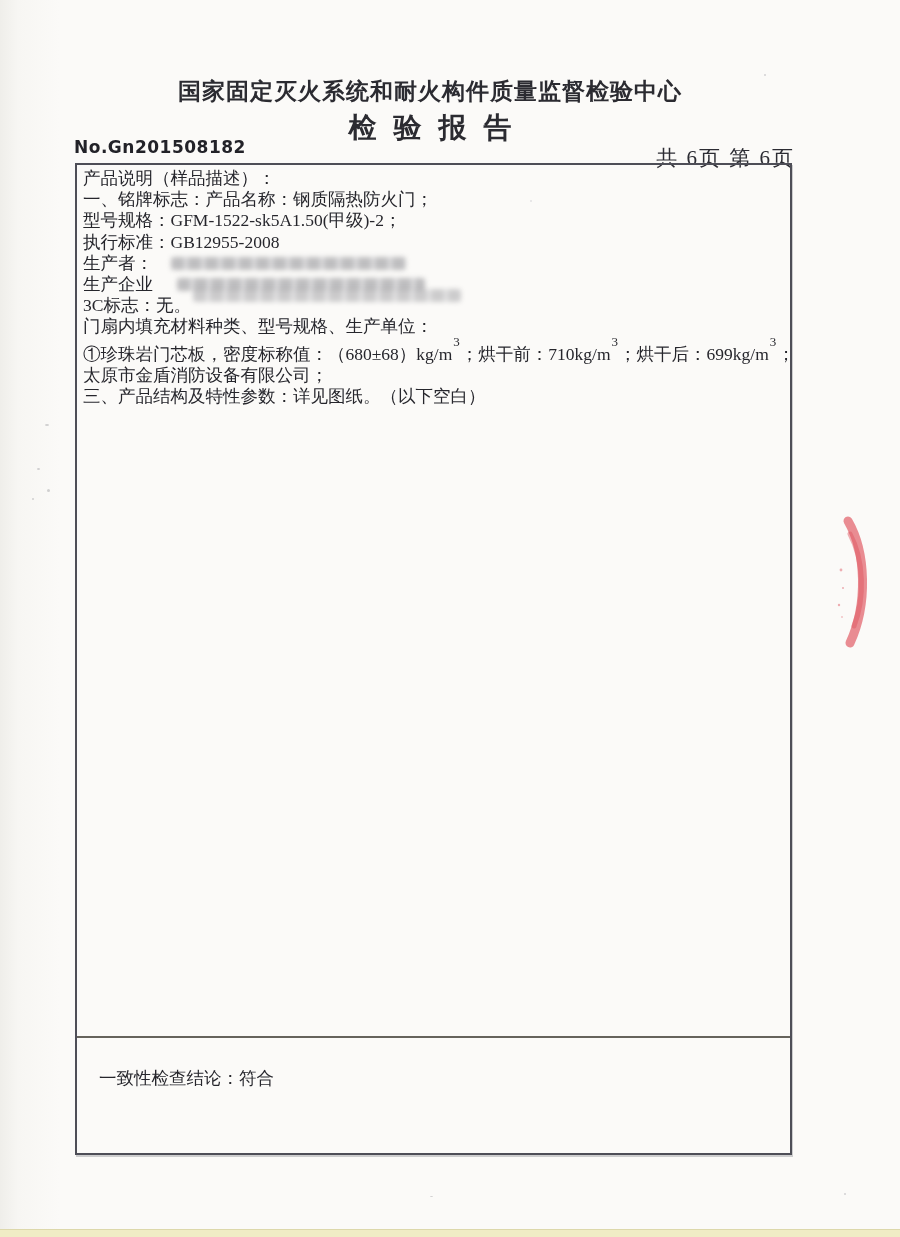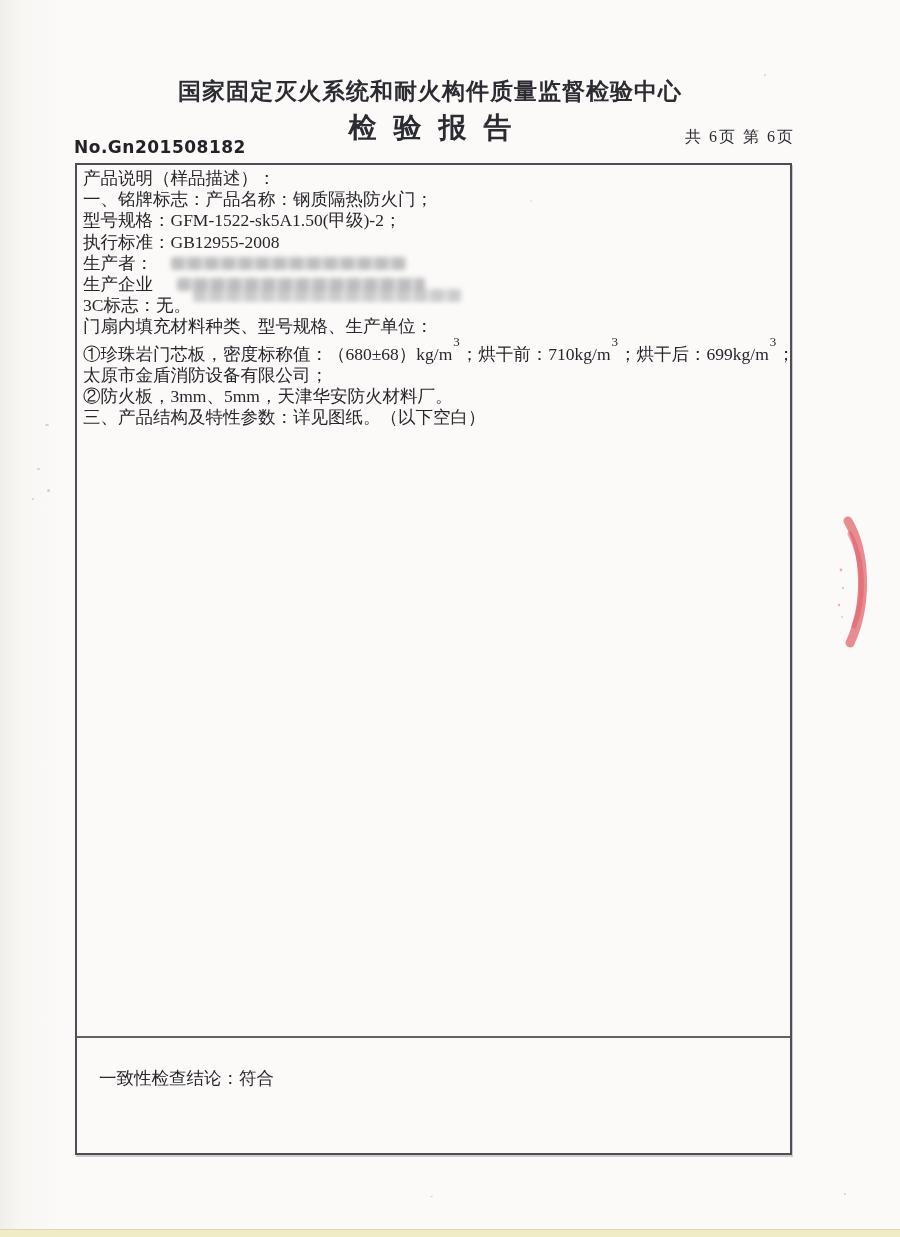--- a/index.html
+++ b/index.html
@@ -33,23 +33,23 @@
     padding-left: 17px; box-sizing: border-box;
     color: #2b2b31;
   }
   .report-no {
     position: absolute; top: 137px; left: 74px;
     font-family: "DejaVu Sans", "Liberation Sans", sans-serif;
     font-weight: 700; font-size: 17px; letter-spacing: 0.5px;
     color: #222228;
   }
   .page-info {
-    position: absolute; top: 127px; left: 595px; width: 200px;
+    position: absolute; top: 144px; left: 595px; width: 200px;
     text-align: right;
-    font-size: 16px; letter-spacing: 2px;
+    font-size: 21px; letter-spacing: 2px;
     color: #2c2c33;
   }
   
   .main-box {
     position: absolute; left: 75px; top: 163px;
     width: 717px; height: 992px;
     border: 2px solid #4e4e57;
     box-sizing: border-box;
     box-shadow: 1px 2px 0 rgba(120,120,130,0.35);
   }
@@ -130,21 +130,20 @@
       </div>
 
       <div class="line">3C标志：无。</div>
       <div class="line">门扇内填充材料种类、型号规格、生产单位：</div>
 
       <div class="line">
         <span>①珍珠岩门芯板，密度标称值：（680±68）kg/m</span><sup class="cube">3</sup><span>；烘干前：710kg/m</span><sup class="cube">3</sup><span>；烘干后：699kg/m</span><sup class="cube">3</sup><span>；</span>
       </div>
 
       <div class="line">太原市金盾消防设备有限公司；</div>
-      <div class="line">②防火板，3mm、5mm，天津华安防火材料厂。</div>
       <div class="line">三、产品结构及特性参数：详见图纸。（以下空白）</div>
     </div>
 
     <div class="divider"></div>
     <div class="conclusion">一致性检查结论：符合</div>
   </div>
 
   <svg class="red-mark" width="46" height="140" viewBox="0 0 46 140">
     <path d="M12 9 C 30 40, 32 92, 14 131" stroke="#e2616b" stroke-width="9" fill="none" stroke-linecap="round" opacity="0.72"></path>
     <path d="M14 22 C 28 48, 29 86, 18 114" stroke="#dd525e" stroke-width="5" fill="none" stroke-linecap="round" opacity="0.45"></path>

